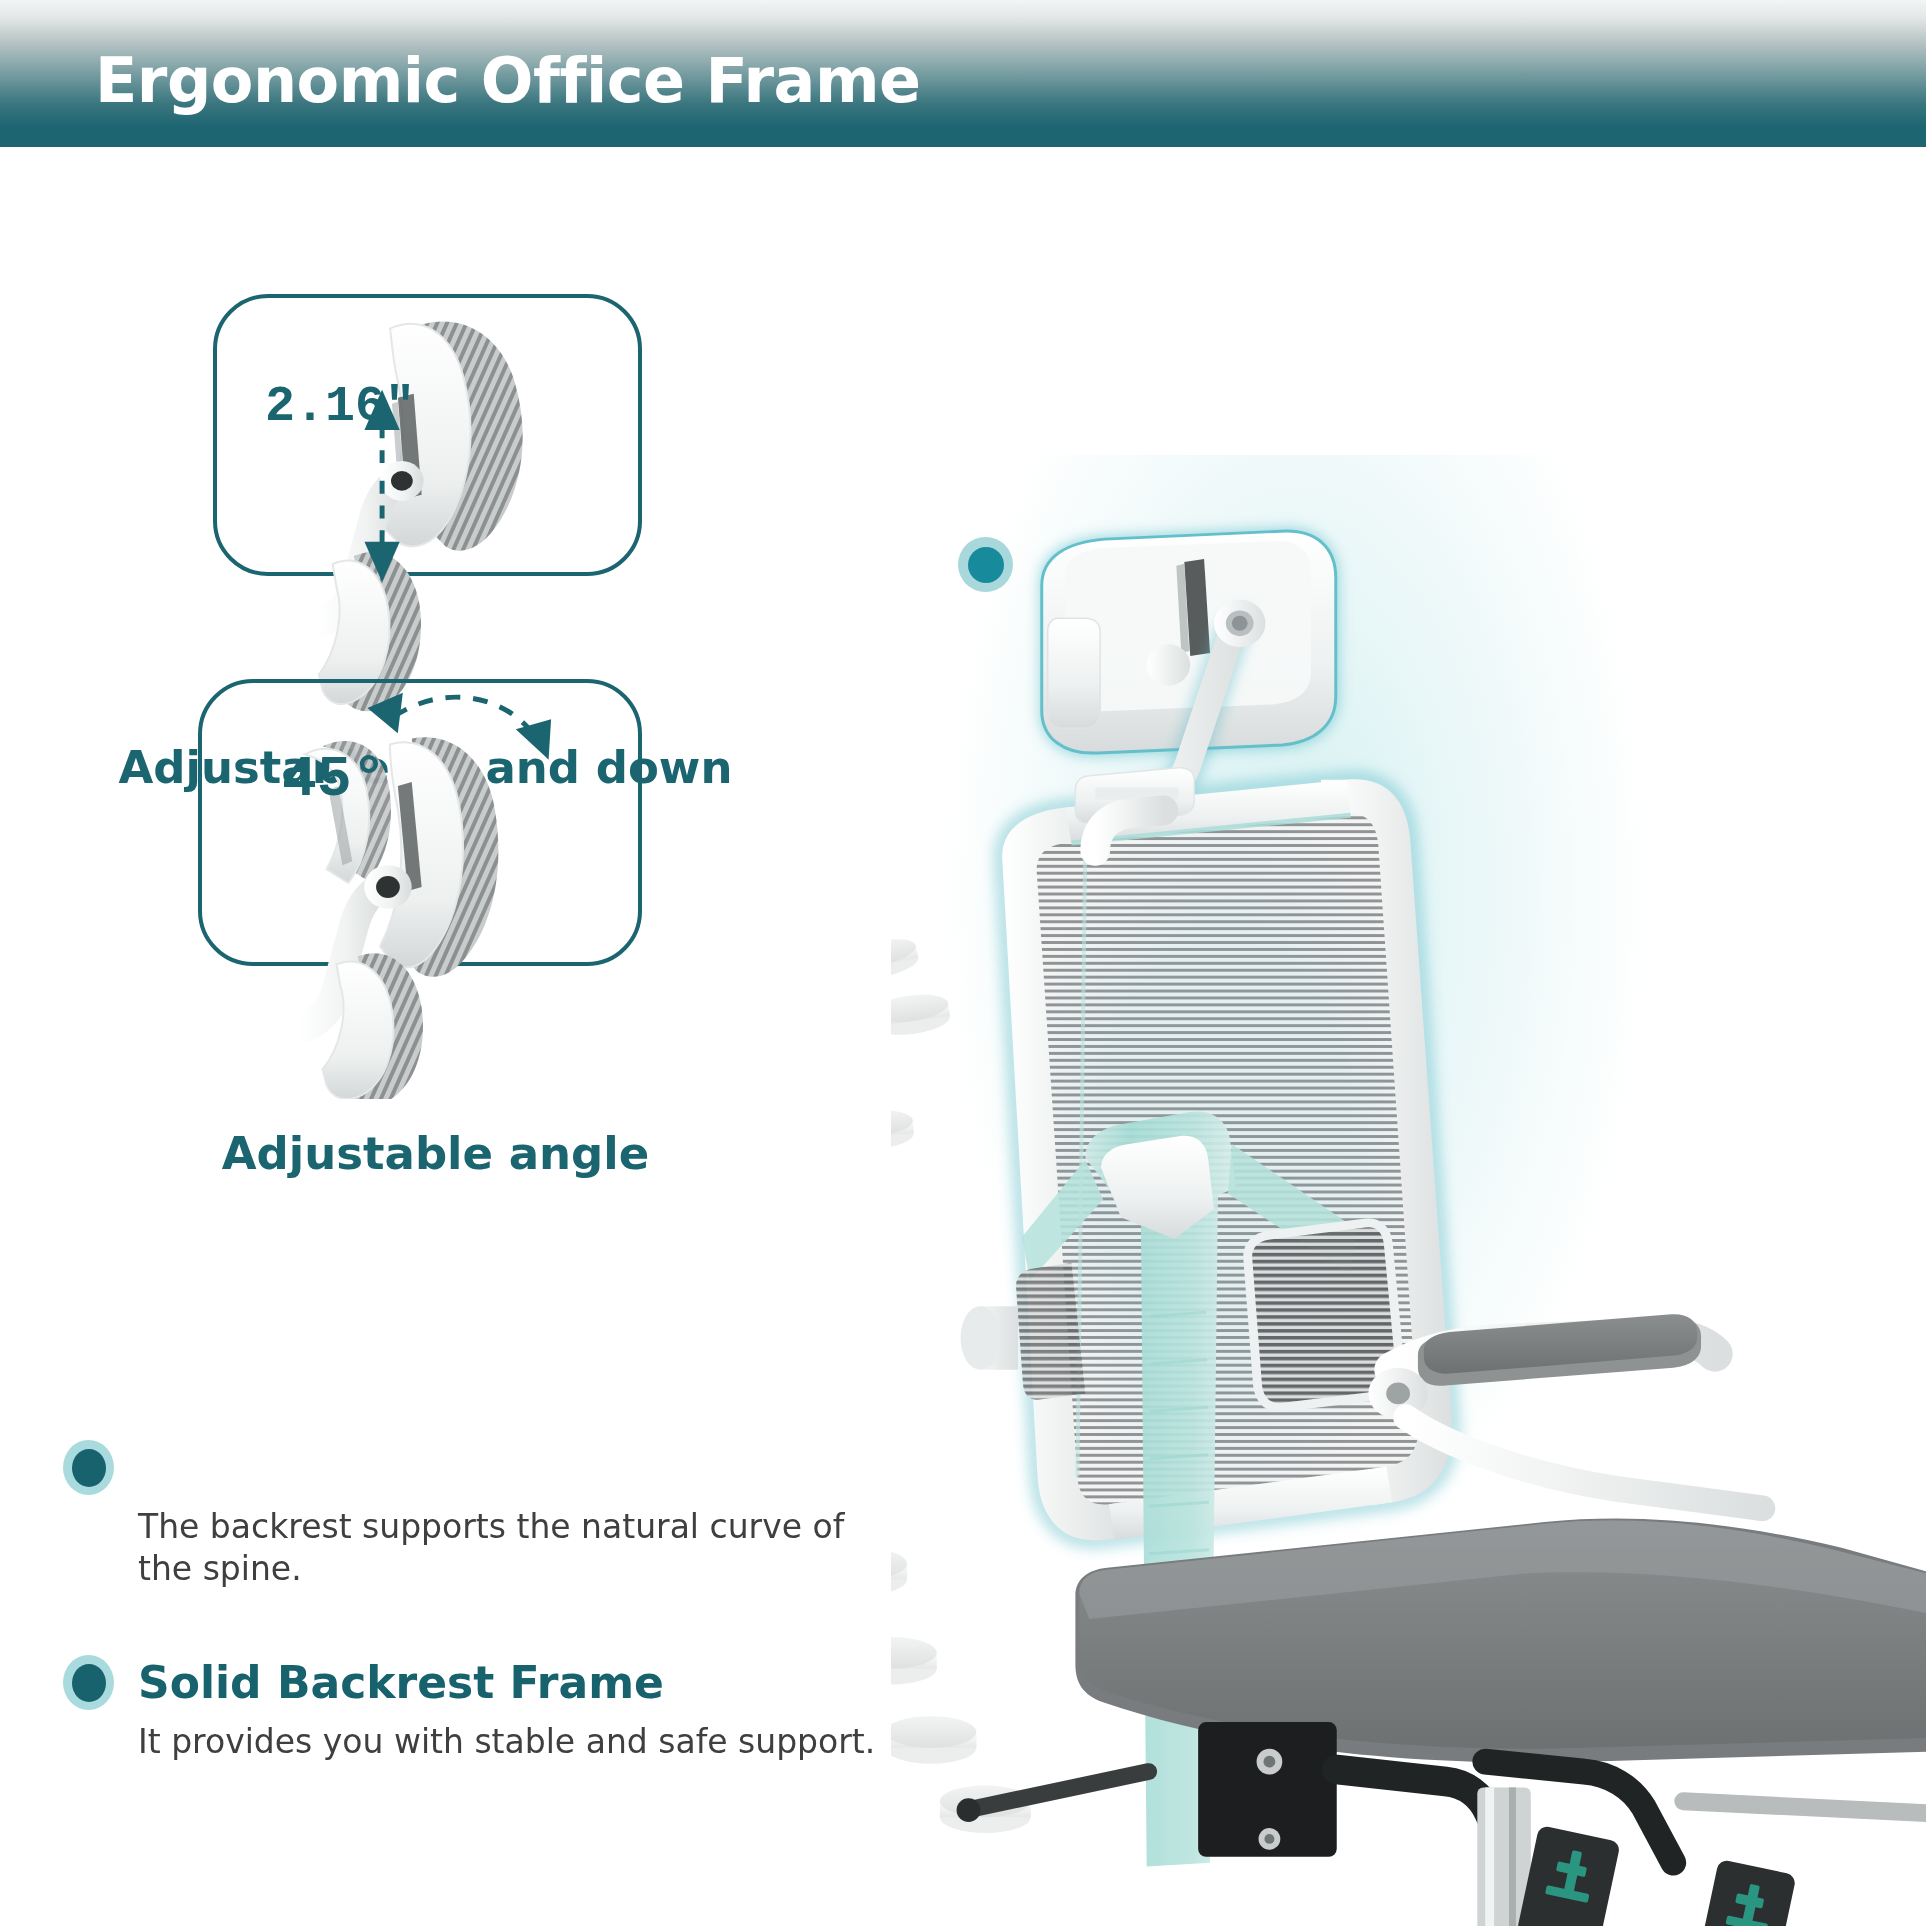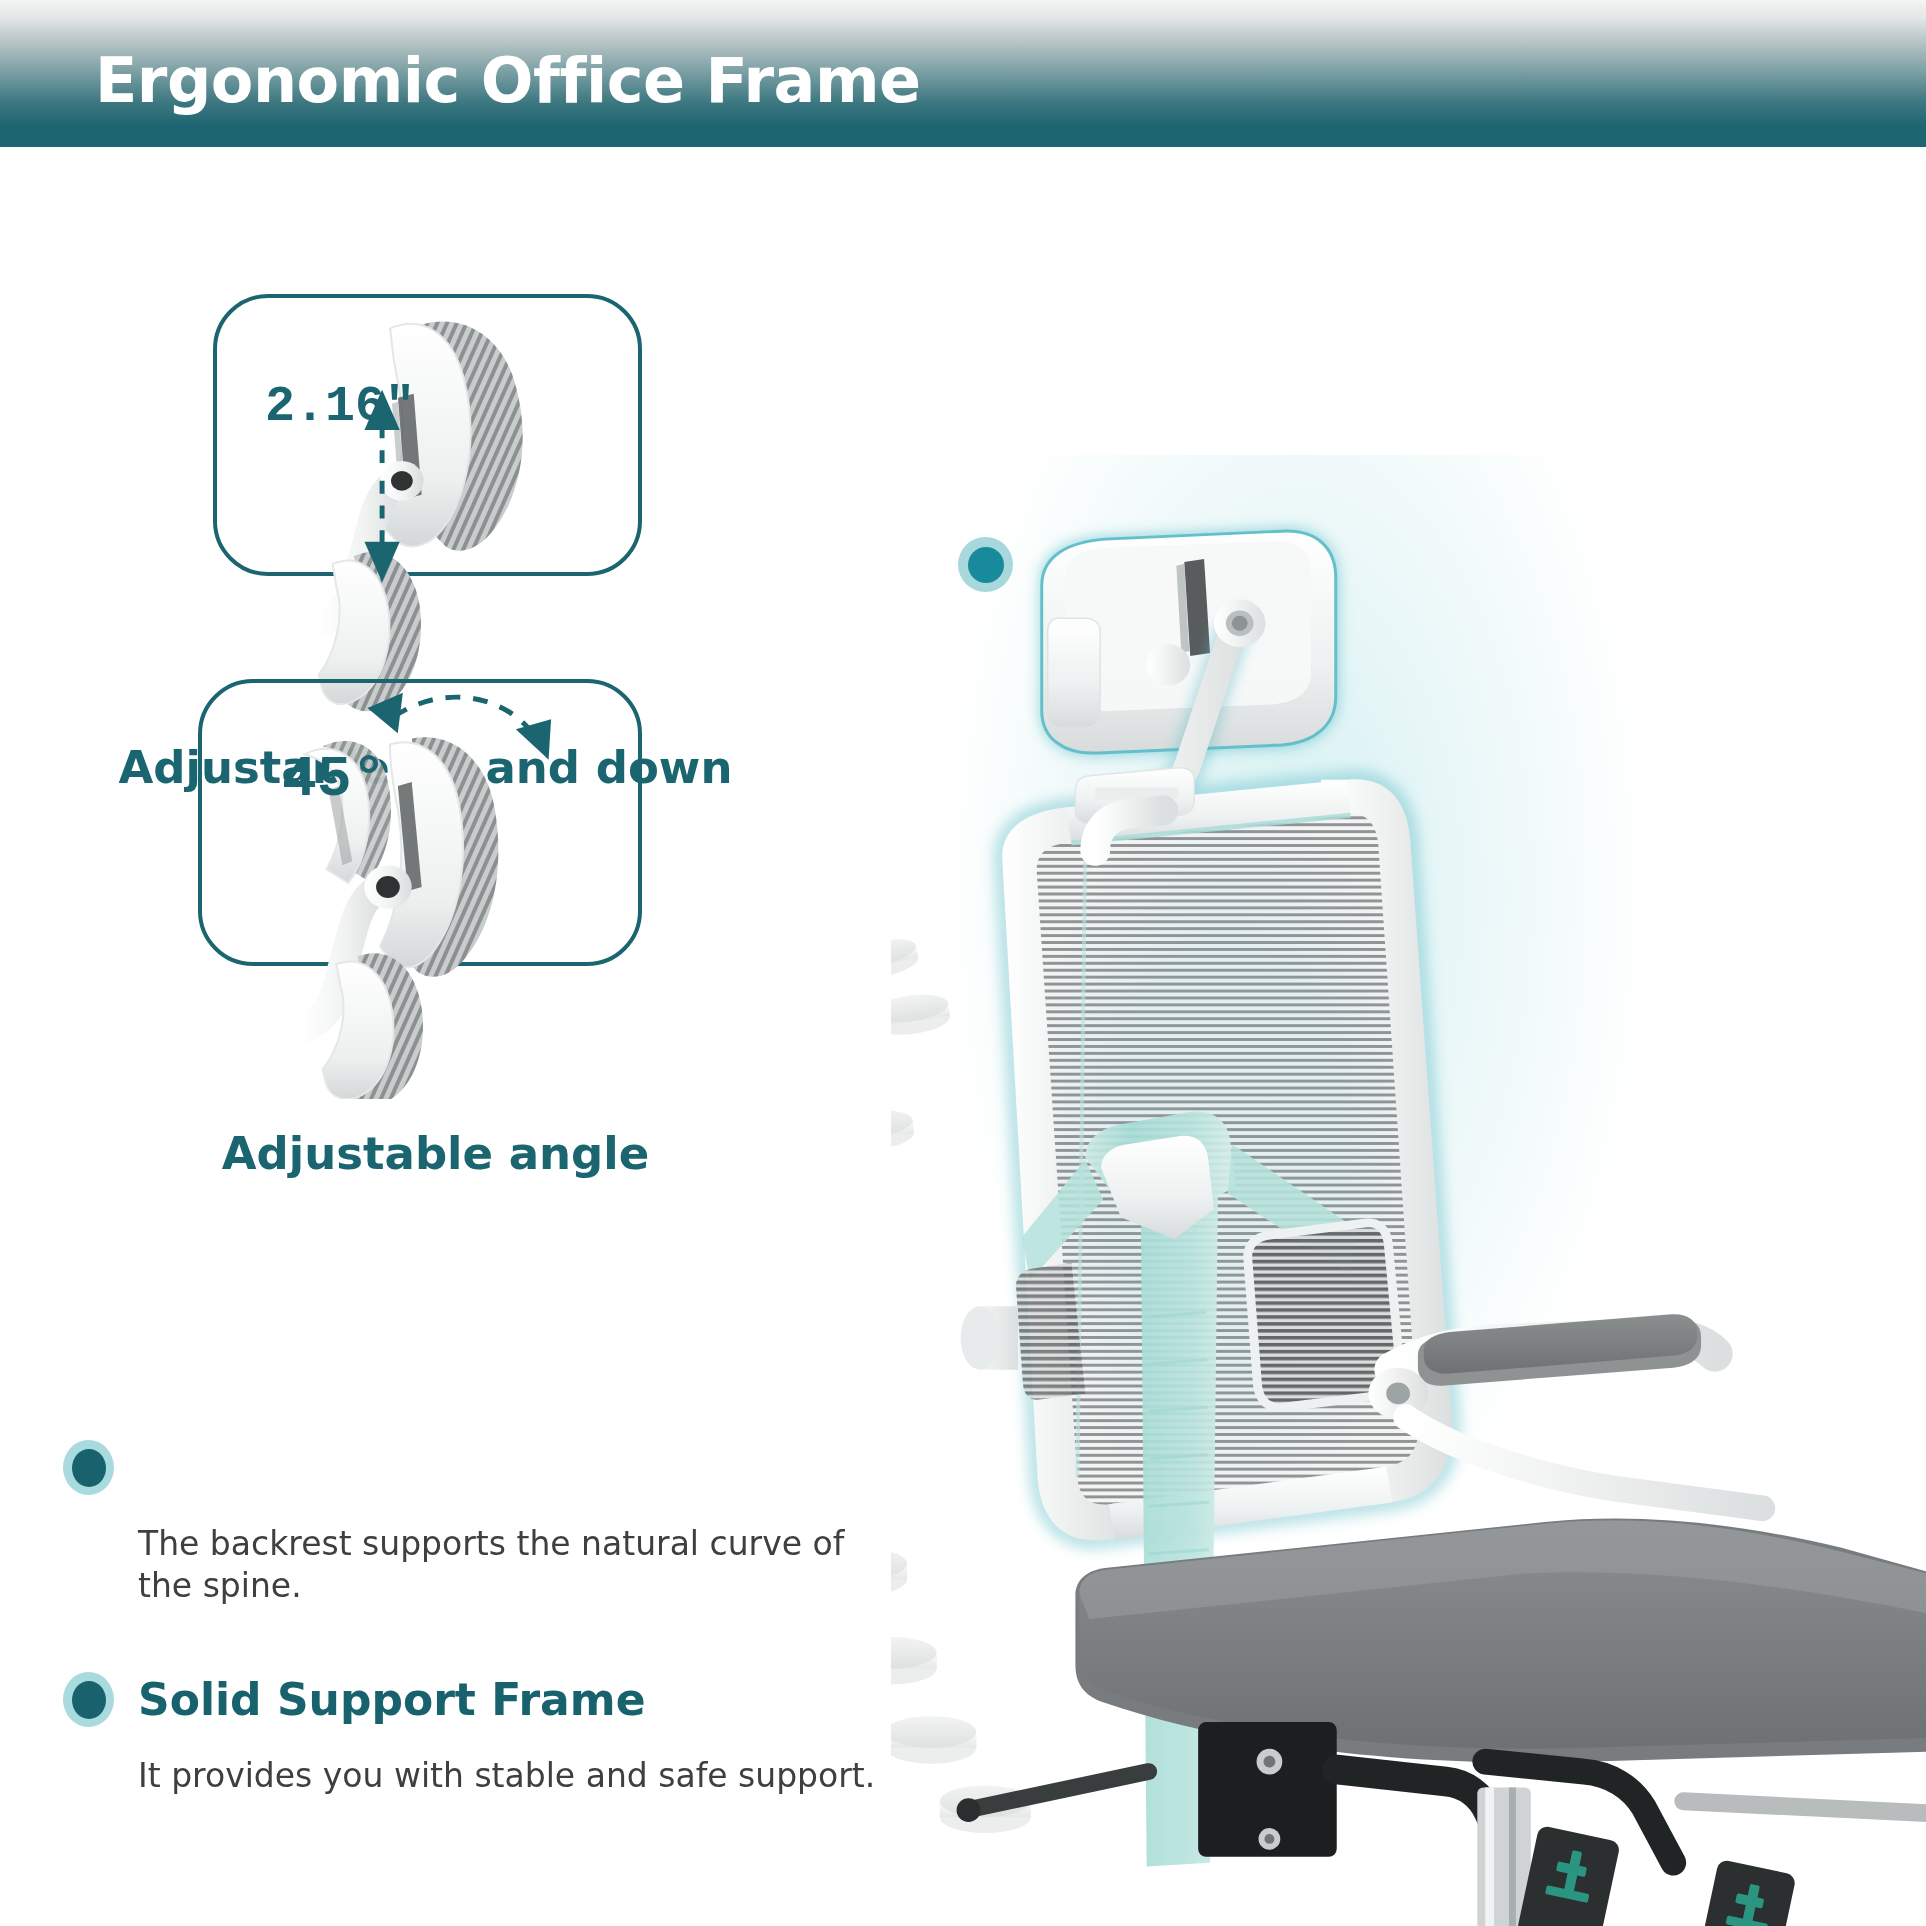--- a/index.html
+++ b/index.html
@@ -90,21 +90,21 @@
     font-weight: bold;
     font-size: 44px;
     font-family: "DejaVu Sans", sans-serif;
     white-space: nowrap;
   }
   .feature-desc {
     color: #3f3f3f;
     font-size: 33px;
     line-height: 1.28;
     margin-left: 75px;
-    margin-top: 28px;
+    margin-top: 11px;
     font-family: "DejaVu Sans", sans-serif;
   }
 
   
   #chair-photo {
     position: absolute;
     left: 891px; top: 158px;
     width: 1036px; height: 1768px;
   }
   #chair-glow {
@@ -528,19 +528,19 @@
         </span>
     </div>
     <div class="feature-desc">The backrest supports the natural curve of the spine.</div>
   </div>
 
   <div class="feature-item">
     <div class="feature-head">
       <span class="bullet-dot">
           <i></i>
         </span>
-      <span class="feature-title">Solid Support Frame</span>
+      <span class="feature-title">Solid Backrest Frame</span>
     </div>
     <div class="feature-desc">It provides you with stable and safe support.</div>
   </div>
 
 </div>
 
 
 </body></html>

